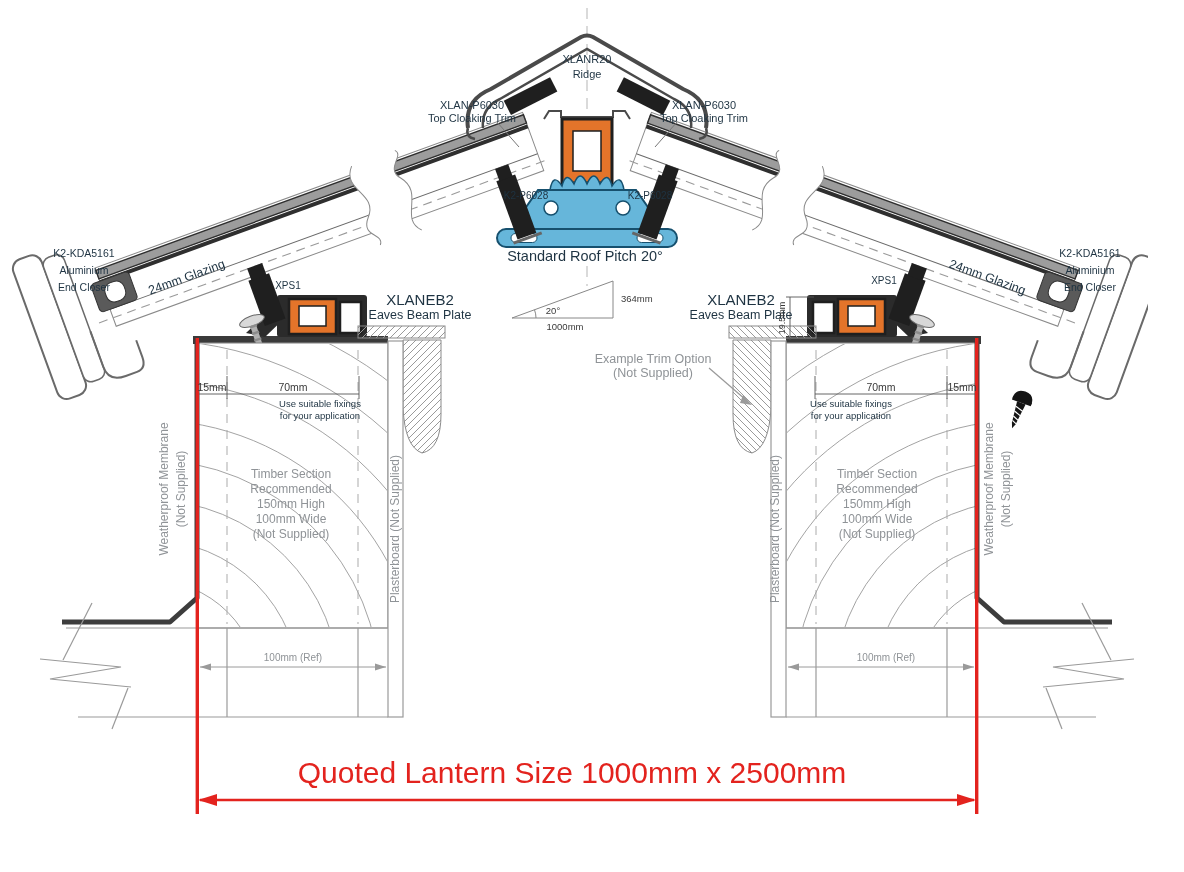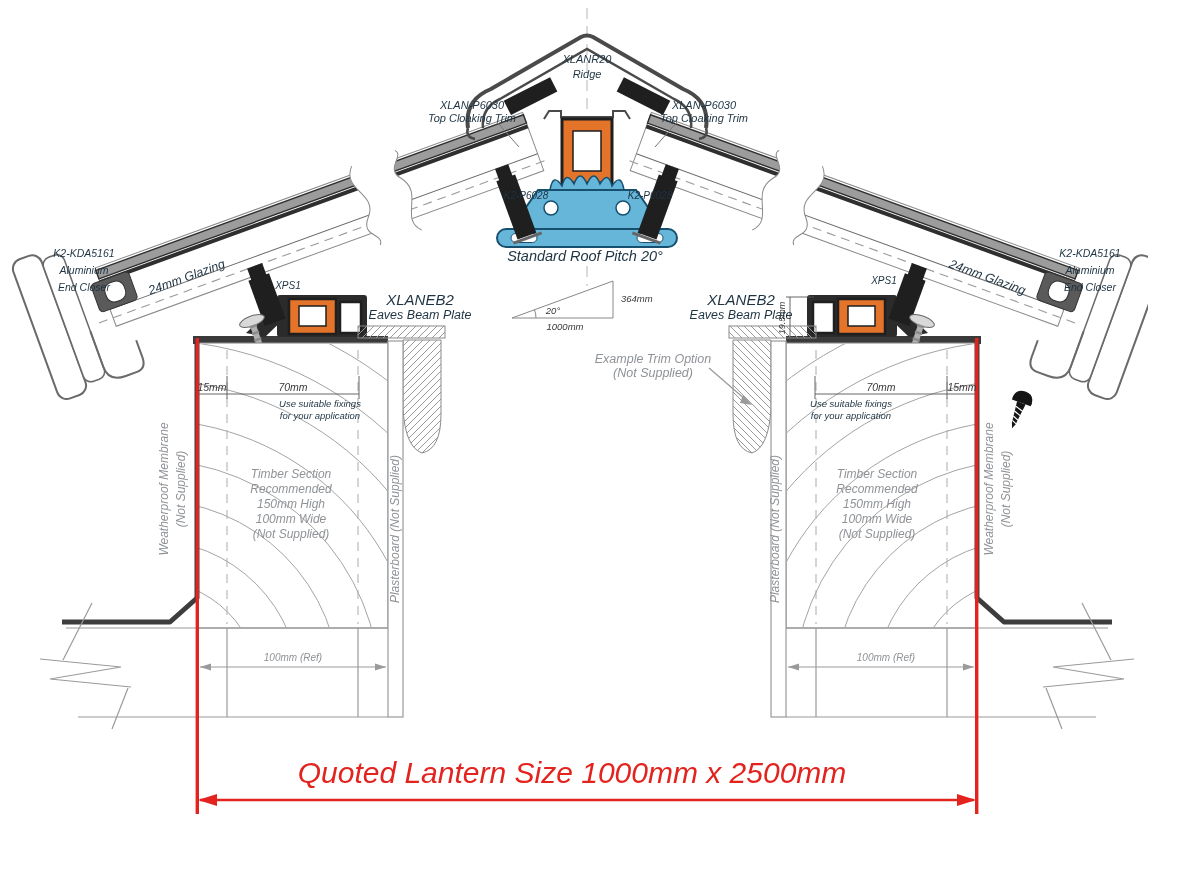--- a/index.html
+++ b/index.html
@@ -1,16 +1,16 @@
 <!DOCTYPE html>
 <html><head>
 <meta charset="utf-8">
 <style>
   html,body{margin:0;padding:0;background:#ffffff;}
-  .stage{width:1148px;height:872px;position:relative;background:#fff;overflow:hidden;font-style:italic;}
+  .stage{width:1148px;height:872px;position:relative;background:#fff;overflow:hidden;}
   svg{display:block;}
   svg text{font-family:"Liberation Sans","DejaVu Sans",sans-serif;}
   .part-label{fill:#1e3342;}
   .muted{fill:#8f9397;}
   .dim{fill:#3a3a3a;}
 </style>
 </head>
 <body>
 
 <div class="stage">

